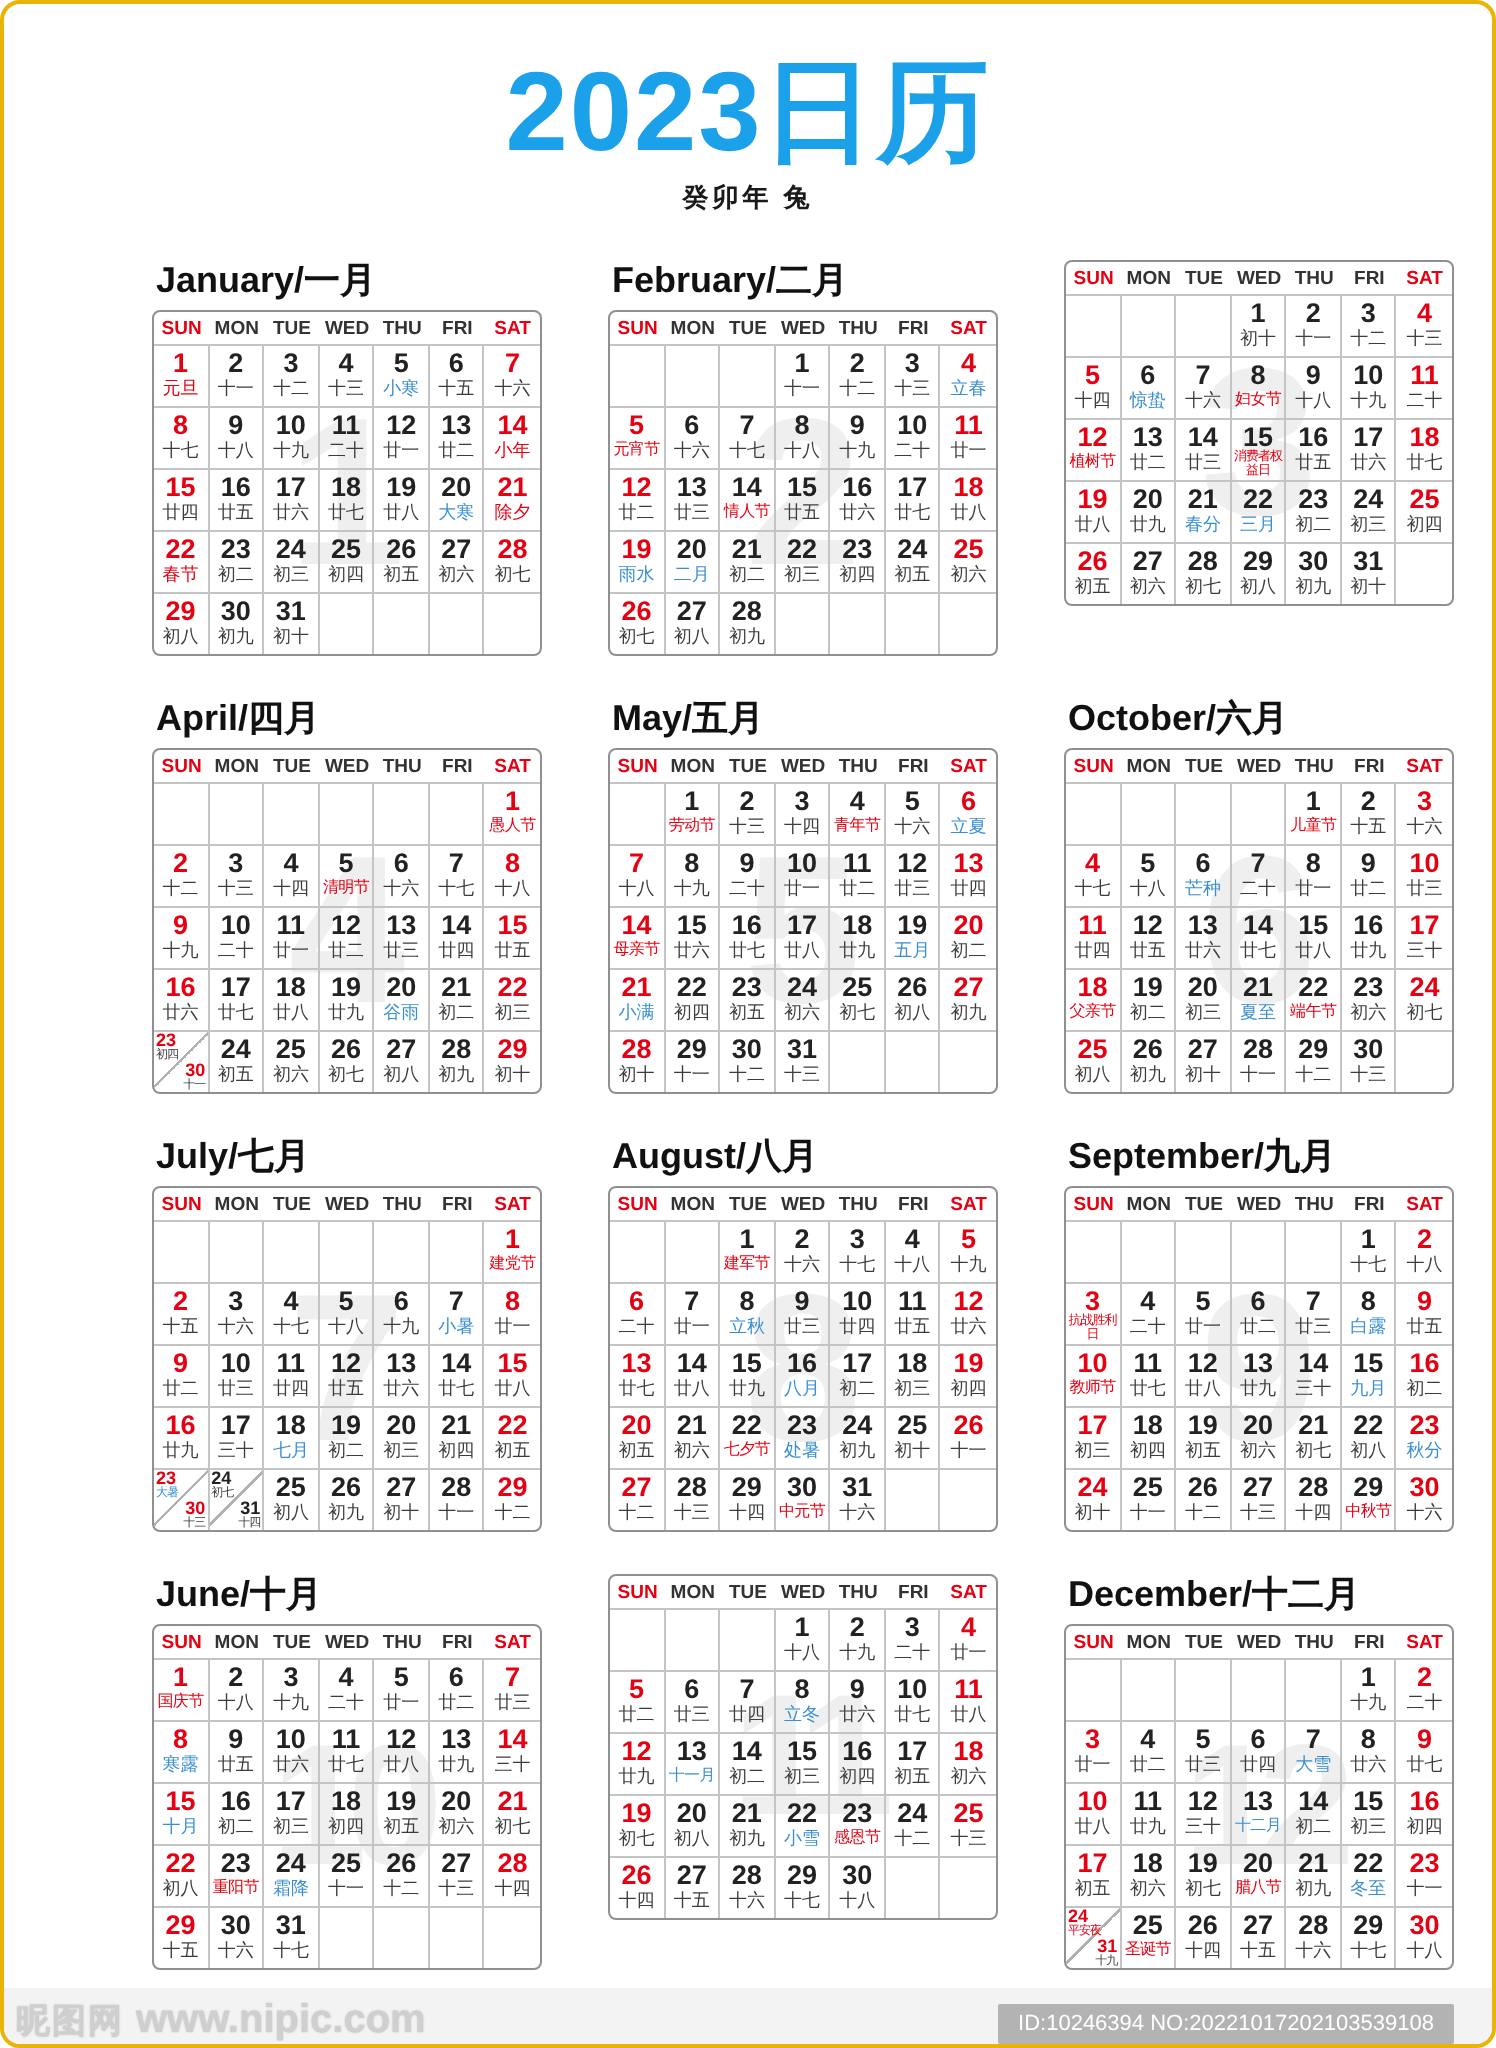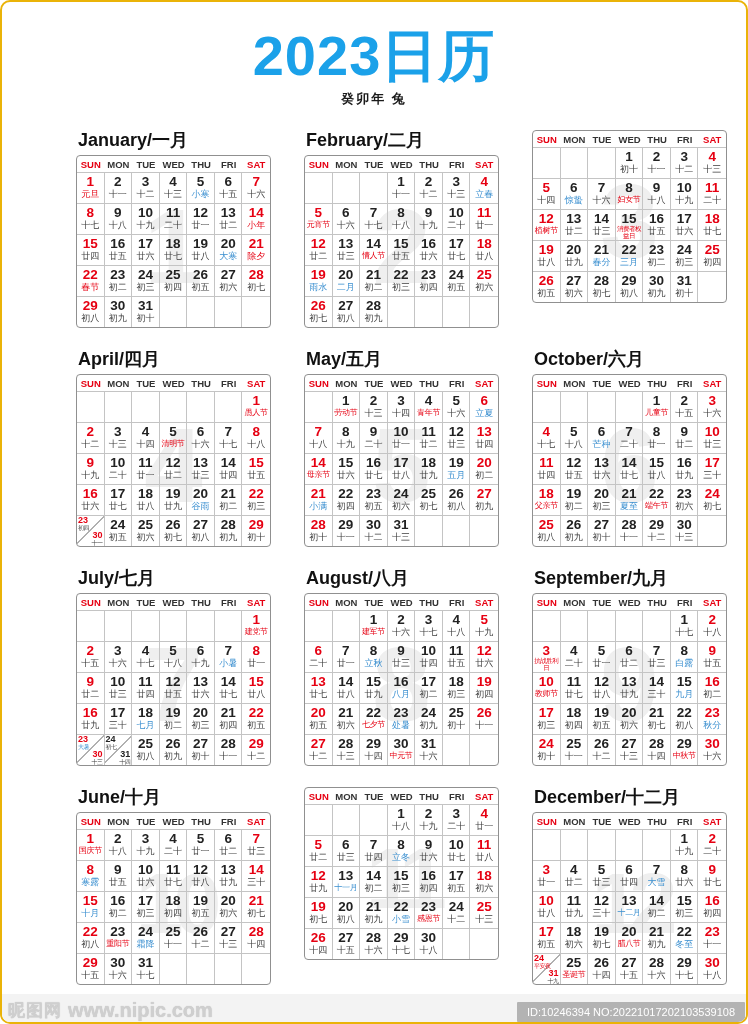--- a/index.html
+++ b/index.html
@@ -61,21 +61,21 @@
   .bottom-bar {
     position:absolute; left:0; right:0; bottom:0; height:28px;
     background:#f3f3f3; display:flex; align-items:flex-end; justify-content:space-between;
     z-index:2;
   }
   .wm-left { display:flex; align-items:center; gap:6px; padding-left:6px; }
   .wm-site { font-size:17px; font-weight:bold; color:#cfcfcf;
     text-shadow:0 0 1px #bdbdbd; letter-spacing:1px; }
   .wm-url { font-size:20px; font-weight:bold; color:#cfcfcf; text-shadow:0 0 1px #bdbdbd; }
   .wm-id-box { background:#b3b3b3; color:#fff; font-size:11px; line-height:20px;
-    padding:0 10px; margin-right:1px; border-radius:1px; }
+    padding:0 10px; margin-right:19px; border-radius:1px; }
 </style>
 </head>
 <body>
 
 <div class="page">
   <div class="title-block">
     <div class="main-title">2023日历</div>
     <div class="sub-title">癸卯年 兔</div>
   </div>
 

